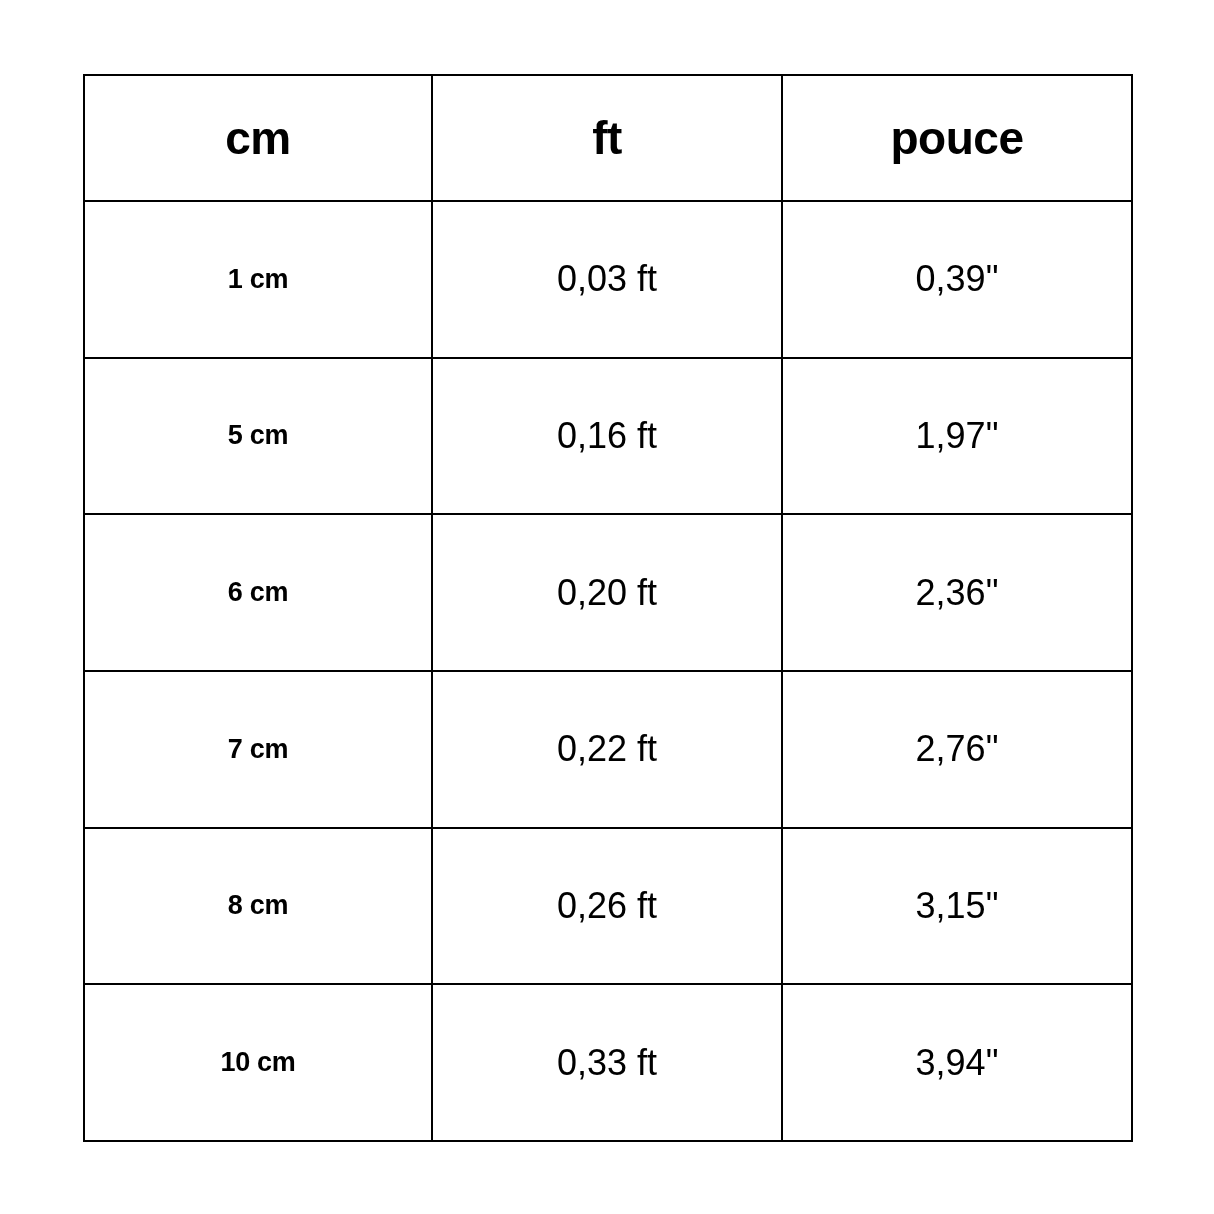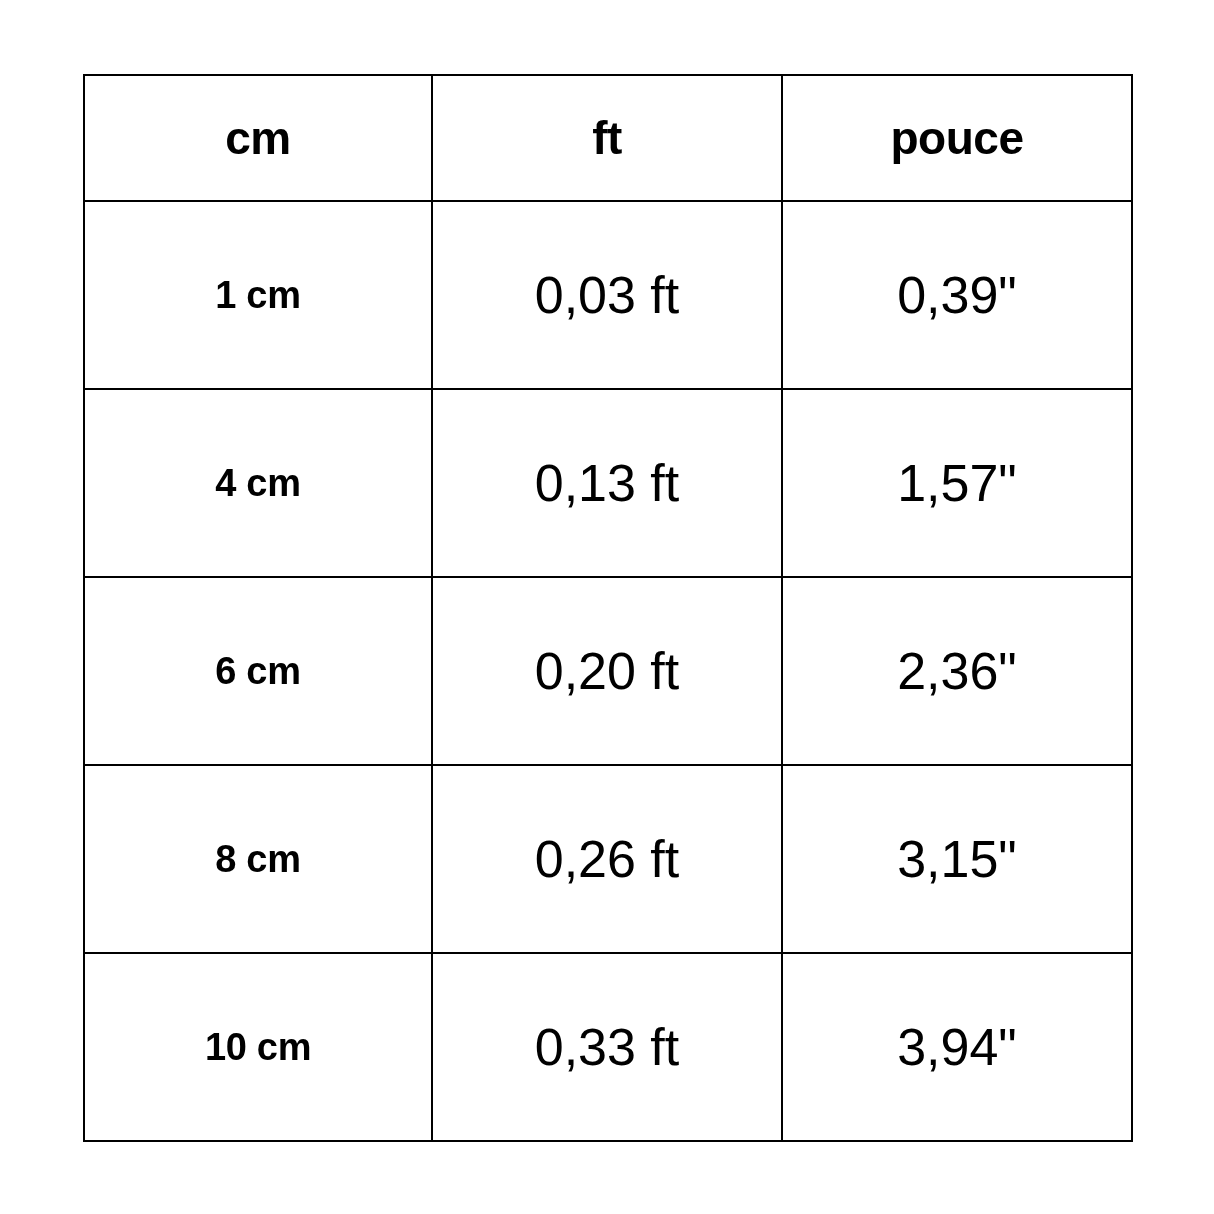--- a/index.html
+++ b/index.html
@@ -47,27 +47,27 @@
   table.conv thead th {
     height: 124px;
     font-weight: 700;
     font-size: 46px;
     letter-spacing: -0.5px;
   }
   table.conv tbody tr {
     height: 94px;
   }
   table.conv tbody td {
-    font-size: 52px;
+    font-size: 36px;
     font-weight: 400;
     letter-spacing: 0px;
   }
   table.conv tbody td.cm {
     font-weight: 700;
-    font-size: 38px;
+    font-size: 27px;
     letter-spacing: -0.3px;
     margin-left: 10px;
   }
 </style>
 </head>
 <body>
 
 <div class="page">
   <div class="table-wrap">
     <table class="conv">
@@ -83,28 +83,33 @@
           <th>pouce</th>
         </tr>
       </thead>
       <tbody>
         <tr>
           <td class="cm">1 cm</td>
           <td>0,03 ft</td>
           <td>0,39"</td>
         </tr>
         <tr>
-          <td class="cm">4 cm</td>
-          <td>0,13 ft</td>
-          <td>1,57"</td>
+          <td class="cm">5 cm</td>
+          <td>0,16 ft</td>
+          <td>1,97"</td>
         </tr>
         <tr>
           <td class="cm">6 cm</td>
           <td>0,20 ft</td>
           <td>2,36"</td>
+        </tr>
+        <tr>
+          <td class="cm">7 cm</td>
+          <td>0,22 ft</td>
+          <td>2,76"</td>
         </tr>
         <tr>
           <td class="cm">8 cm</td>
           <td>0,26 ft</td>
           <td>3,15"</td>
         </tr>
         <tr>
           <td class="cm">10 cm</td>
           <td>0,33 ft</td>
           <td>3,94"</td>

